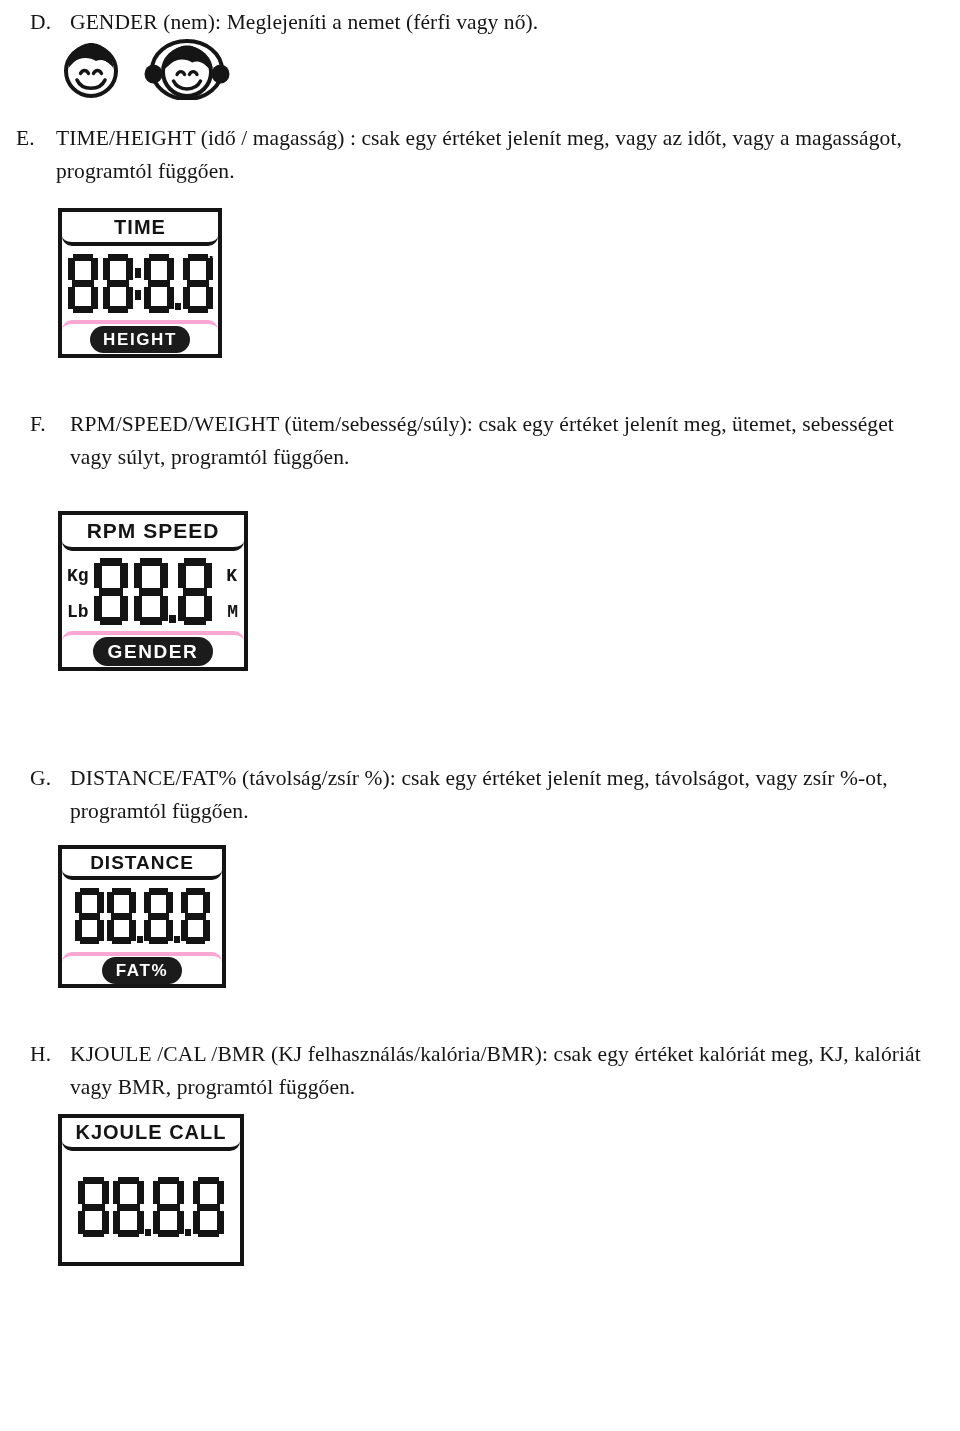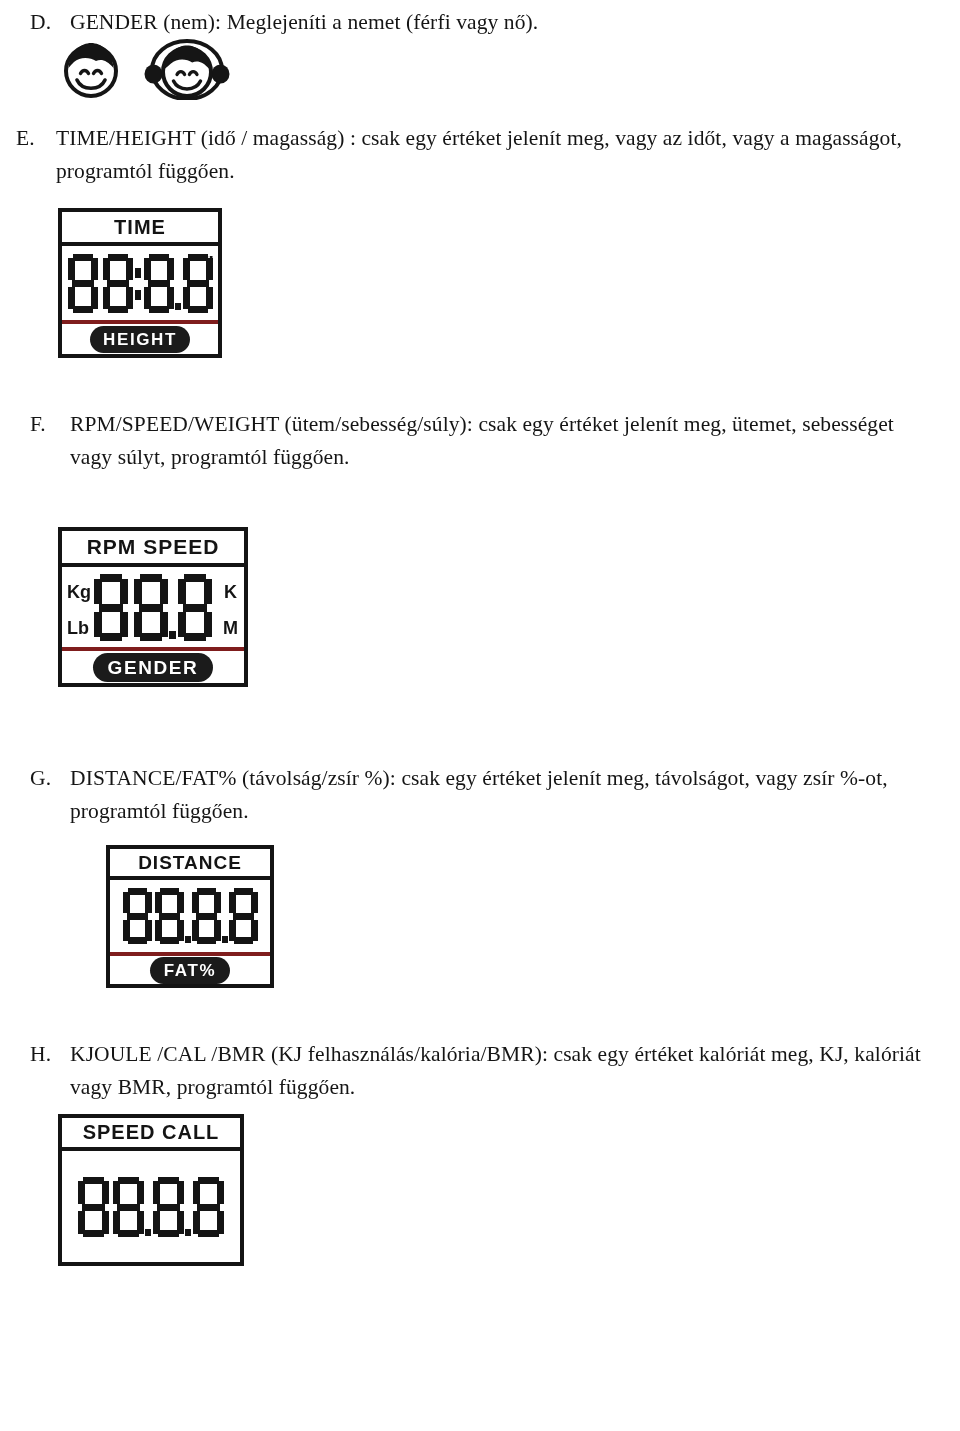--- a/index.html
+++ b/index.html
@@ -71,34 +71,35 @@
     box-sizing: border-box;
     display: flex;
     flex-direction: column;
   }
   .lcd-row {
     box-sizing: border-box;
     display: flex;
     align-items: center;
     justify-content: center;
     position: relative;
+    border-radius: 10px;
   }
   .lcd-top {
     border-bottom: 4px solid #141414;
     font-family: "Liberation Sans", "DejaVu Sans", sans-serif;
     font-weight: bold;
     color: #141414;
     letter-spacing: 1px;
   }
   .lcd-mid {
     flex: 1 1 auto;
     overflow: hidden;
   }
   .lcd-bot {
-    border-top: 4px solid #7f1d1d;
+    border-top: 4px solid #f9a8d4;
   }
   .pill {
     display: inline-block;
     background: #1b1b1b;
     color: #ffffff;
     font-family: "Liberation Sans", "DejaVu Sans", sans-serif;
     font-weight: bold;
     letter-spacing: 1.6px;
     border-radius: 999px;
     text-align: center;
@@ -126,21 +127,21 @@
     position: relative;
     display: inline-block;
   }
   .sep .dot {
     position: absolute;
     background: #141414;
   }
 
   .side-lbl {
     position: absolute;
-    font-family: Liberation Sans, sans-serif;
+    font-family: Liberation Mono, monospace;
     font-weight: bold;
     color: #141414;
     line-height: 1;
   }
   .quote-mark {
     position: absolute;
     font-family: "Liberation Sans", "DejaVu Sans", sans-serif;
     font-weight: bold;
     color: #141414;
     line-height: 1;
@@ -264,21 +265,21 @@
     <div class="lcd-row lcd-bot" style="height:34px;">
       <span class="pill" style="font-size:17px; padding:5px 13px;">HEIGHT</span>
     </div>
   </div>
 
   <div class="para lettered" style="left:30px; top:408px; width:910px;">
     <span class="marker">F.</span>
     <span class="content">RPM/SPEED/WEIGHT (ütem/sebesség/súly): csak egy értéket jelenít meg, ütemet, sebességet vagy súlyt, programtól függően.</span>
   </div>
 
-  <div class="lcd" style="left:58px; top:527px; width:190px; height:160px;">
+  <div class="lcd" style="left:58px; top:511px; width:190px; height:160px;">
     <div class="lcd-row lcd-top" style="height:36px; font-size:21px;">
       <span>RPM  SPEED</span>
     </div>
     <div class="lcd-row lcd-mid">
       <span class="side-lbl" style="left:5px; top:16px; font-size:18px;">Kg</span>
       <span class="side-lbl" style="left:5px; top:52px; font-size:18px;">Lb</span>
       <span class="side-lbl" style="right:7px; top:16px; font-size:18px;">K</span>
       <span class="side-lbl" style="right:6px; top:52px; font-size:18px;">M</span>
       <div class="digits" style="padding:0 10px;">
         <span class="seg-digit" style="width:34px;height:66px;">
@@ -316,21 +317,21 @@
     <div class="lcd-row lcd-bot" style="height:36px;">
       <span class="pill" style="font-size:19px; padding:5px 15px;">GENDER</span>
     </div>
   </div>
 
   <div class="para lettered" style="left:30px; top:762px; width:910px;">
     <span class="marker">G.</span>
     <span class="content">DISTANCE/FAT% (távolság/zsír %): csak egy értéket jelenít meg, távolságot, vagy zsír %-ot, programtól függően.</span>
   </div>
 
-  <div class="lcd" style="left:58px; top:845px; width:168px; height:143px;margin-left:48px;">
+  <div class="lcd" style="left:58px; top:845px; width:168px; height:143px;">
     <div class="lcd-row lcd-top" style="height:31px; font-size:19px;">
       <span>DISTANCE</span>
     </div>
     <div class="lcd-row lcd-mid">
       <div class="digits">
         <span class="seg-digit" style="width:29px;height:56px;">
           <i class="seg" style="left:5px;top:0;width:19px;height:7px;"></i>
           <i class="seg" style="left:0;top:4px;width:7px;height:21px;"></i>
           <i class="seg" style="left:22px;top:4px;width:7px;height:21px;"></i>
           <i class="seg" style="left:4px;top:25px;width:21px;height:7px;"></i>
@@ -378,21 +379,21 @@
     </div>
   </div>
 
   <div class="para lettered" style="left:30px; top:1038px; width:918px;">
     <span class="marker">H.</span>
     <span class="content">KJOULE /CAL /BMR (KJ felhasználás/kalória/BMR): csak egy értéket kalóriát meg, KJ, kalóriát vagy BMR, programtól függően.</span>
   </div>
 
   <div class="lcd" style="left:58px; top:1114px; width:186px; height:152px;">
     <div class="lcd-row lcd-top" style="height:33px; font-size:20px;">
-      <span>SPEED  CALL</span>
+      <span>KJOULE  CALL</span>
     </div>
     <div class="lcd-row lcd-mid">
       <div class="digits">
         <span class="seg-digit" style="width:31px;height:60px;">
           <i class="seg" style="left:5px;top:0;width:21px;height:7px;"></i>
           <i class="seg" style="left:0;top:4px;width:7px;height:23px;"></i>
           <i class="seg" style="left:24px;top:4px;width:7px;height:23px;"></i>
           <i class="seg" style="left:4px;top:27px;width:23px;height:7px;"></i>
           <i class="seg" style="left:0;top:34px;width:7px;height:23px;"></i>
           <i class="seg" style="left:24px;top:34px;width:7px;height:23px;"></i>

